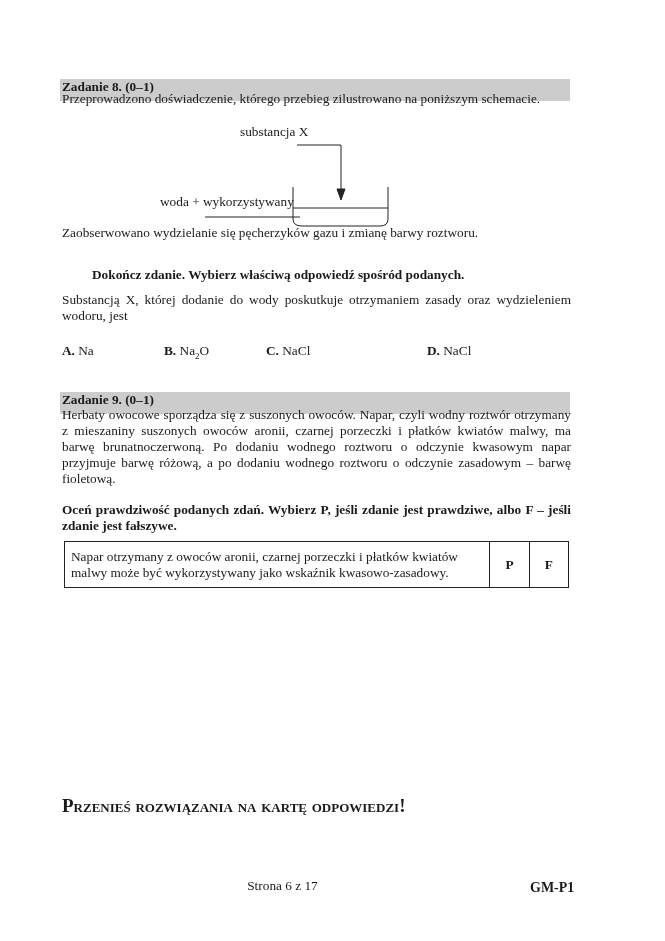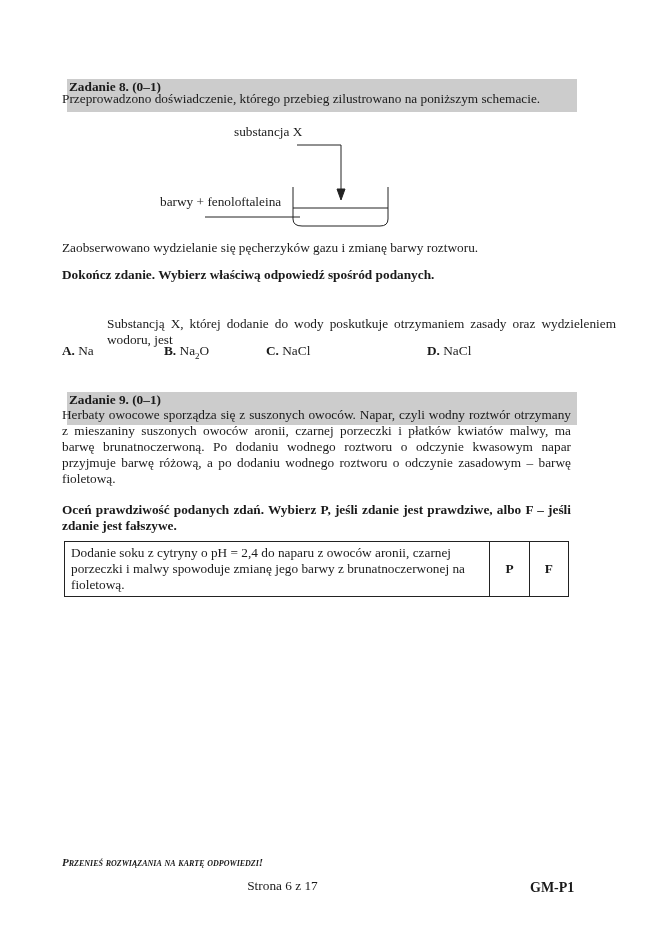--- a/index.html
+++ b/index.html
@@ -1,67 +1,67 @@
 <!DOCTYPE html>
 <html><head>
 <meta charset="utf-8">
 <style>
   html, body { margin: 0; padding: 0; background: #ffffff; }
   body { width: 665px; height: 941px; position: relative; overflow: hidden;
          font-family: "Liberation Serif", "DejaVu Serif", serif; color: #1a1a1a; font-size: 13.3px; }
-  .task-header { position: absolute; left: 67px; width: 510px; height: 33px; background: #cccccc;
+  .task-header { position: absolute; left: 60px; width: 510px; height: 22px; background: #cccccc;
                  font-weight: bold; font-size: 13.3px; line-height: 15px; padding-left: 2px; box-sizing: border-box; }
   .para { position: absolute; left: 62px; width: 509px; line-height: 16px; text-align: justify; }
   .bold { font-weight: bold; }
   .opt { position: absolute; top: 343px; line-height: 16px; }
   table.pf { position: absolute; left: 64px; top: 541px; border-collapse: collapse; width: 505px; }
   table.pf td { border: 1px solid #222; font-size: 13.3px; line-height: 16px; vertical-align: middle; }
   table.pf td.stmt { width: 420px; padding: 3px 6px; }
   table.pf td.mark { width: 37px; text-align: center; font-weight: bold; }
-  .footer-note { position: absolute; left: 62px; top: 856px; font-style: italic; font-weight: bold; font-variant: small-caps; font-size: 11px; }
+  .footer-note { position: absolute; left: 62px; top: 795px; font-weight: bold; font-variant: small-caps; font-size: 19px; }
   .page-num { position: absolute; left: 0; width: 565px; top: 878px; text-align: center; font-size: 13.3px; }
   .code { position: absolute; left: 530px; top: 880px; font-weight: bold; font-size: 14px; }
   svg.diagram { position: absolute; left: 150px; top: 115px; }
   .diag-label { position: absolute; font-size: 13.3px; }
 </style>
 </head>
 <body>
 
 <div class="task-header" style="top:79px;">Zadanie 8. (0–1)</div>
 <div class="para" style="top:91px;">Przeprowadzono doświadczenie, którego przebieg zilustrowano na poniższym schemacie.</div>
 
-<div class="diag-label" style="left:234px; top:124px;">substancja X</div>
-<div class="diag-label" style="left:160px; top:194px;">barwy + fenoloftaleina</div>
+<div class="diag-label" style="left:240px; top:124px;">substancja X</div>
+<div class="diag-label" style="left:160px; top:194px;">woda + wykorzystywany</div>
 <svg class="diagram" width="260" height="120">
   <g stroke="#222" stroke-width="1" fill="none">
     <polyline points="147,30 191,30 191,82"></polyline>
     <polygon points="187,74 195,74 191,85" fill="#222"></polygon>
     <path d="M143,72 L143,104 Q143,111 152,111 L230,111 Q238,111 238,104 L238,72"></path>
     <line x1="143" y1="93" x2="238" y2="93"></line>
     <line x1="55" y1="102" x2="150" y2="102"></line>
   </g>
 </svg>
 
-<div class="para" style="top:240px;">Zaobserwowano wydzielanie się pęcherzyków gazu i zmianę barwy roztworu.</div>
-<div class="para bold" style="top:267px;">Dokończ zdanie. Wybierz właściwą odpowiedź spośród podanych.</div>
-<div class="para" style="top:316px;margin-left:45px;">Substancją X, której dodanie do wody poskutkuje otrzymaniem zasady oraz wydzieleniem wodoru, jest</div>
+<div class="para" style="top:225px;">Zaobserwowano wydzielanie się pęcherzyków gazu i zmianę barwy roztworu.</div>
+<div class="para bold" style="top:267px;margin-left:30px;">Dokończ zdanie. Wybierz właściwą odpowiedź spośród podanych.</div>
+<div class="para" style="top:292px;">Substancją X, której dodanie do wody poskutkuje otrzymaniem zasady oraz wydzieleniem wodoru, jest</div>
 
 <div class="opt" style="left:62px;text-align:center;"><b>A.</b> <span>Na</span></div>
 <div class="opt" style="left:164px;"><b>B.</b> <span>Na</span><sub style="font-size:9px;">2</sub><span>O</span></div>
 <div class="opt" style="left:266px;"><b>C.</b> <span>NaCl</span></div>
 <div class="opt" style="left:393px;margin-left:34px;"><b>D.</b> <span>NaCl</span></div>
 
 <div class="task-header" style="top:392px;">Zadanie 9. (0–1)</div>
 <div class="para" style="top:407px;">Herbaty owocowe sporządza się z suszonych owoców. Napar, czyli wodny roztwór otrzymany z mieszaniny suszonych owoców aronii, czarnej porzeczki i płatków kwiatów malwy, ma barwę brunatnoczerwoną. Po dodaniu wodnego roztworu o odczynie kwasowym napar przyjmuje barwę różową, a po dodaniu wodnego roztworu o odczynie zasadowym – barwę fioletową.</div>
 <div class="para bold" style="top:502px;">Oceń prawdziwość podanych zdań. Wybierz P, jeśli zdanie jest prawdziwe, albo F – jeśli zdanie jest fałszywe.</div>
 
 <table class="pf">
   <tbody>
-  <tr style="height:54px;">
-    <td class="stmt">Dodanie soku z cytryny o pH = 2,4 do naparu z owoców aronii, czarnej porzeczki i malwy spowoduje zmianę jego barwy z brunatnoczerwonej na fioletową.</td>
+      <tr style="height:46px;">
+    <td class="stmt">Napar otrzymany z owoców aronii, czarnej porzeczki i płatków kwiatów malwy może być wykorzystywany jako wskaźnik kwasowo-zasadowy.</td>
     <td class="mark">P</td>
     <td class="mark">F</td>
   </tr>
 </tbody>
   </table>
 
 <div class="footer-note">Przenieś rozwiązania na kartę odpowiedzi!</div>
 <div class="page-num">Strona 6 z 17</div>
 <div class="code">GM-P1</div>
 

